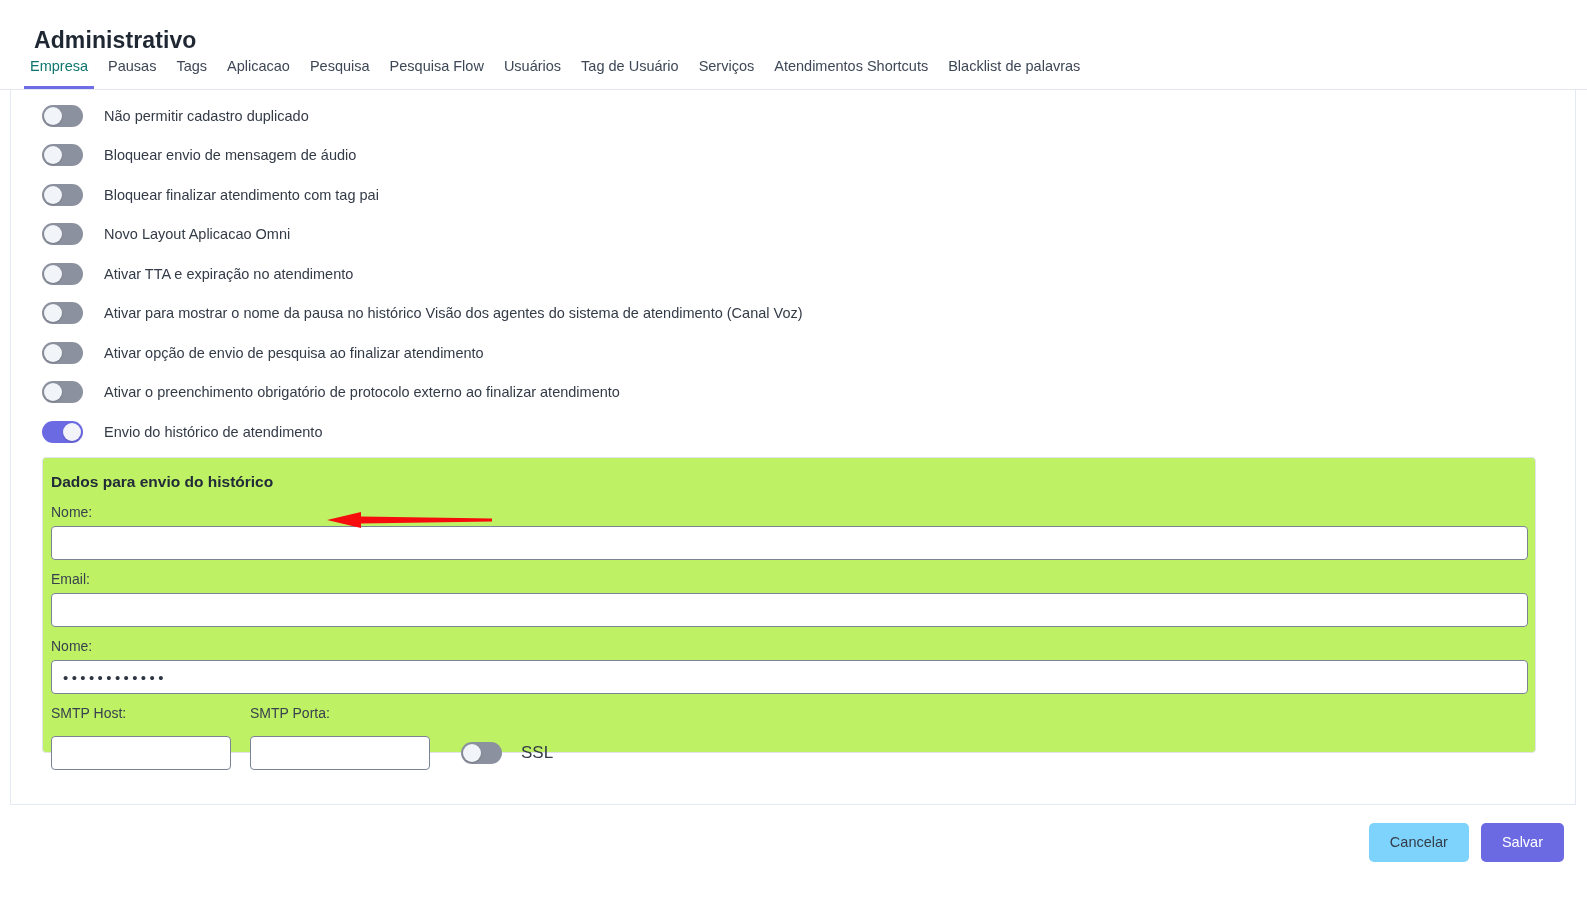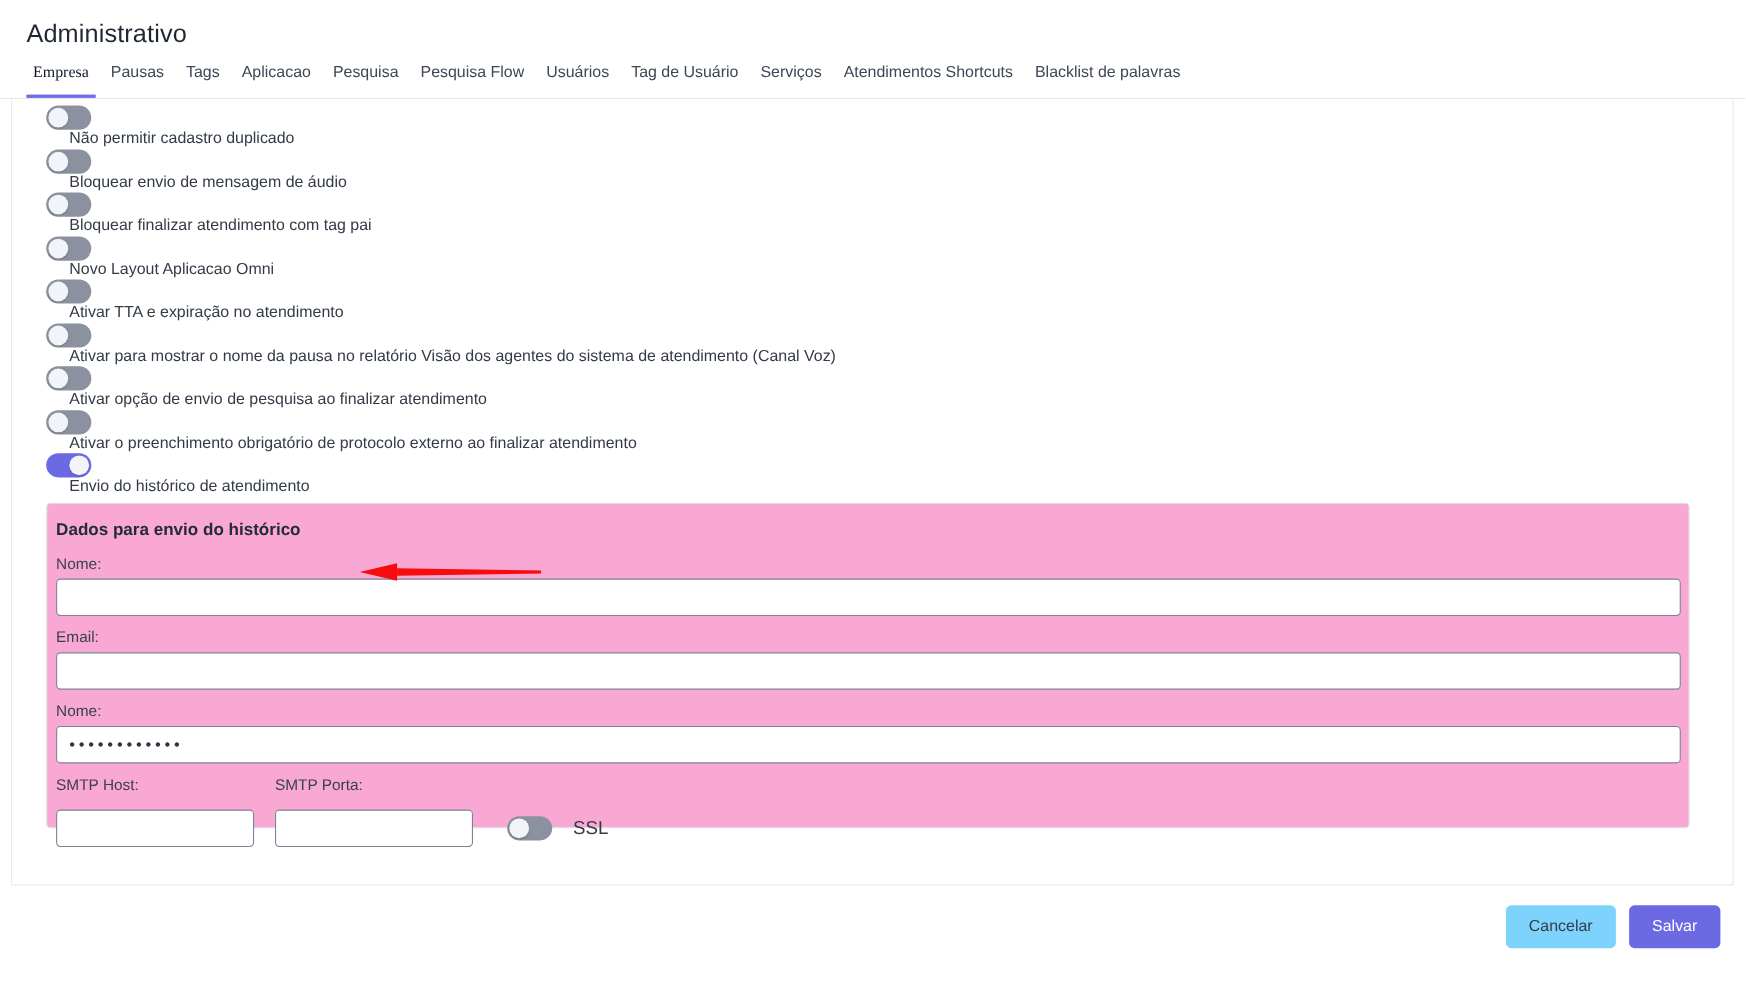--- a/index.html
+++ b/index.html
@@ -17,24 +17,24 @@
   }
 
   
   .page-header {
     padding: 16px 0 0 24px;
     height: 44px;
     box-sizing: border-box;
   }
   .page-title {
     font-size: 23px;
-    font-weight: normal;
+    font-weight: bold;
     color: #1f2733;
     letter-spacing: 0.1px;
-    margin: 0;
+    margin: 10px;
     line-height: 28px;
   }
 
   
   .tabbar {
     position: relative;
     height: 46px;
     padding-left: 20px;
     border-bottom: 1px solid #e4e7ec;
     box-sizing: border-box;
@@ -45,22 +45,21 @@
     font-size: 14.5px;
     color: #3d4756;
     padding: 0 10px;
     line-height: 44px;
     height: 45px;
     cursor: pointer;
     position: relative;
     white-space: nowrap;
   }
   .tab.active {
-    color: #0f172a;
-    font-family: Liberation Serif, serif;
+    color: #0f766e;
   }
   .tab.active::after {
     content: "";
     position: absolute;
     left: 4px;
     right: 4px;
     bottom: 0;
     height: 3px;
     background: #6f6ce8;
   }
@@ -76,24 +75,23 @@
     border-top: none;
     box-sizing: border-box;
     background: #fff;
   }
 
   .toggle-list {
     padding: 6px 0 0 0;
   }
   .toggle-row {
     display: flex;
-    align-items: flex-start;
+    align-items: center;
     height: 39.5px;
     padding-left: 31px;
-    flex-direction: column;
   }
   .toggle-row .label {
     font-size: 14.5px;
     color: #333b47;
     margin-left: 21px;
     white-space: nowrap;
   }
 
   
   .switch {
@@ -139,21 +137,21 @@
   .data-card {
     position: absolute;
     left: 31px;
     top: 367px;
     width: 1494px;
     height: 296px;
     border: 1px solid #e0e4ea;
     border-radius: 4px;
     box-sizing: border-box;
     padding: 14px 8px 0 8px;
-    background: #f9a8d4;
+    background: #bef264;
   }
   .card-title {
     font-size: 15.5px;
     font-weight: bold;
     color: #222b38;
     margin: 0 0 12px 0;
     line-height: 20px;
   }
   .field-label {
     font-size: 14px;
@@ -288,21 +286,21 @@
       <div class="switch">
           <span class="knob"></span>
         </div>
       <span class="label">Ativar TTA e expiração no atendimento</span>
     </div>
 
     <div class="toggle-row">
       <div class="switch">
           <span class="knob"></span>
         </div>
-      <span class="label">Ativar para mostrar o nome da pausa no relatório Visão dos agentes do sistema de atendimento (Canal Voz)</span>
+      <span class="label">Ativar para mostrar o nome da pausa no histórico Visão dos agentes do sistema de atendimento (Canal Voz)</span>
     </div>
 
     <div class="toggle-row">
       <div class="switch">
           <span class="knob"></span>
         </div>
       <span class="label">Ativar opção de envio de pesquisa ao finalizar atendimento</span>
     </div>
 
     <div class="toggle-row">

